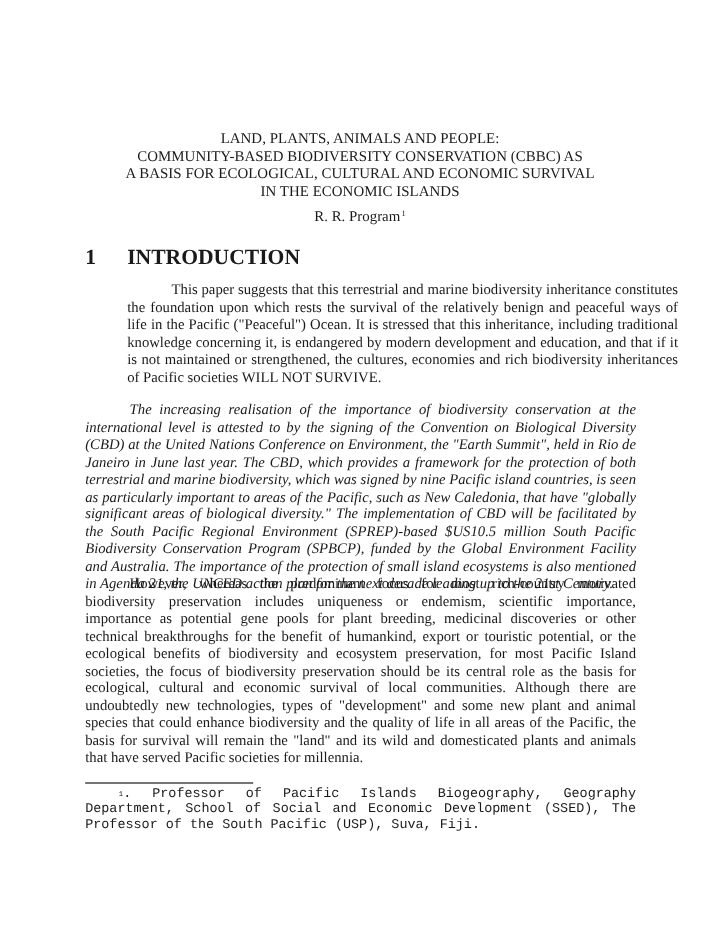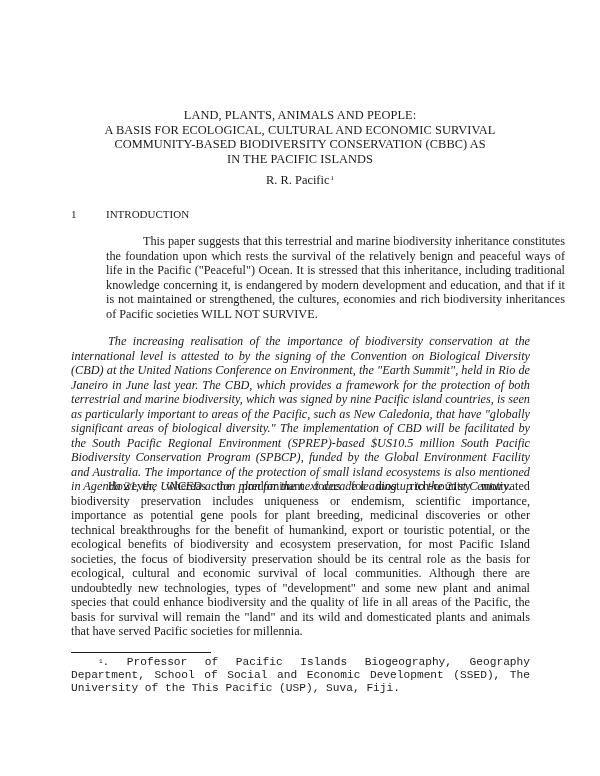--- a/index.html
+++ b/index.html
@@ -46,22 +46,22 @@
       font-size: 7px;
       vertical-align: top;
       position: relative;
       top: -2px;
       margin-left: 1px;
     }
     .section-heading {
       position: absolute;
       left: 71px;
       top: 207px;
-      font-size: 11px;
-      font-weight: normal;
+      font-size: 18px;
+      font-weight: bold;
       line-height: 14px;
     }
     .section-heading .num {
       display: inline-block;
       width: 35px;
     }
     .body-para {
       position: absolute;
       left: 71px;
       width: 459px;
@@ -102,34 +102,34 @@
       top: -1px;
     }
   </style>
 </head>
 <body>
 
 <div class="page">
 
   <div class="title-block">
     <span class="title-line">LAND, PLANTS, ANIMALS AND PEOPLE:</span>
+    <span class="title-line">COMMUNITY-BASED BIODIVERSITY CONSERVATION (CBBC) AS</span>
     <span class="title-line">A BASIS FOR ECOLOGICAL, CULTURAL AND ECONOMIC SURVIVAL</span>
-    <span class="title-line">COMMUNITY-BASED BIODIVERSITY CONSERVATION (CBBC) AS</span>
-    <span class="title-line">IN THE PACIFIC ISLANDS</span>
+    <span class="title-line">IN THE ECONOMIC ISLANDS</span>
   </div>
 
   <div class="author">
-    <span>R. R. Pacific</span><sup>1</sup>
+    <span>R. R. Program</span><sup>1</sup>
   </div>
 
   <div class="section-heading">
     <span class="num">1</span><span>INTRODUCTION</span>
   </div>
 
   <p class="body-para" id="para-1">This paper suggests that this terrestrial and marine biodiversity inheritance constitutes the foundation upon which rests the survival of the relatively benign and peaceful ways of life in the Pacific ("Peaceful") Ocean. It is stressed that this inheritance, including traditional knowledge concerning it, is endangered by modern development and education, and that if it is not maintained or strengthened, the cultures, economies and rich biodiversity inheritances of Pacific societies WILL NOT SURVIVE.</p>
   <p class="body-para" id="para-2">The increasing realisation of the importance of biodiversity conservation at the international level is attested to by the signing of the Convention on Biological Diversity (CBD) at the United Nations Conference on Environment, the "Earth Summit", held in Rio de Janeiro in June last year. The CBD, which provides a framework for the protection of both terrestrial and marine biodiversity, which was signed by nine Pacific island countries, is seen as particularly important to areas of the Pacific, such as New Caledonia, that have "globally significant areas of biological diversity." The implementation of CBD will be facilitated by the South Pacific Regional Environment (SPREP)-based $US10.5 million South Pacific Biodiversity Conservation Program (SPBCP), funded by the Global Environment Facility and Australia. The importance of the protection of small island ecosystems is also mentioned in Agenda 21, the UNCED action plan for the next decade leading up to the 21st Century.</p>
   <p class="body-para" id="para-3">However, whereas the predominant focus for most rich-country motivated biodiversity preservation includes uniqueness or endemism, scientific importance, importance as potential gene pools for plant breeding, medicinal discoveries or other technical breakthroughs for the benefit of humankind, export or touristic potential, or the ecological benefits of biodiversity and ecosystem preservation, for most Pacific Island societies, the focus of biodiversity preservation should be its central role as the basis for ecological, cultural and economic survival of local communities. Although there are undoubtedly new technologies, types of "development" and some new plant and animal species that could enhance biodiversity and the quality of life in all areas of the Pacific, the basis for survival will remain the "land" and its wild and domesticated plants and animals that have served Pacific societies for millennia.</p>
 
   <div class="footnote-rule"></div>
 
-  <p class="footnote"><sup>1</sup><span>. Professor of Pacific Islands Biogeography, Geography Department, School of Social and Economic Development (SSED), The University of the This Pacific (USP), Suva, Fiji.</span></p>
+  <p class="footnote"><sup>1</sup><span>. Professor of Pacific Islands Biogeography, Geography Department, School of Social and Economic Development (SSED), The Professor of the South Pacific (USP), Suva, Fiji.</span></p>
 
 </div>
 
 </body></html>

